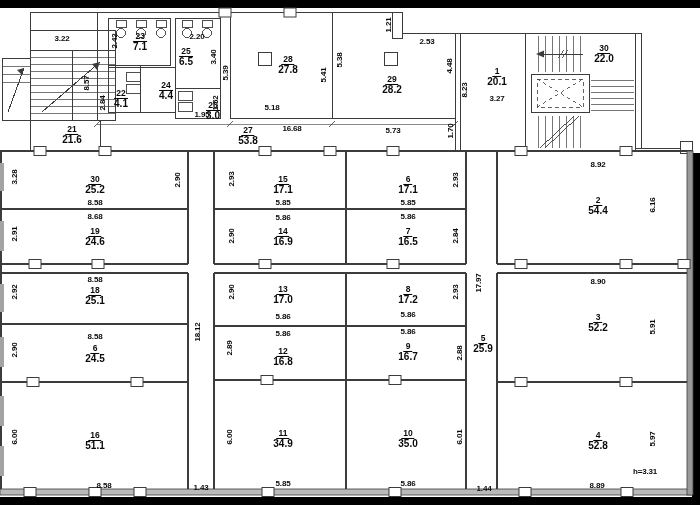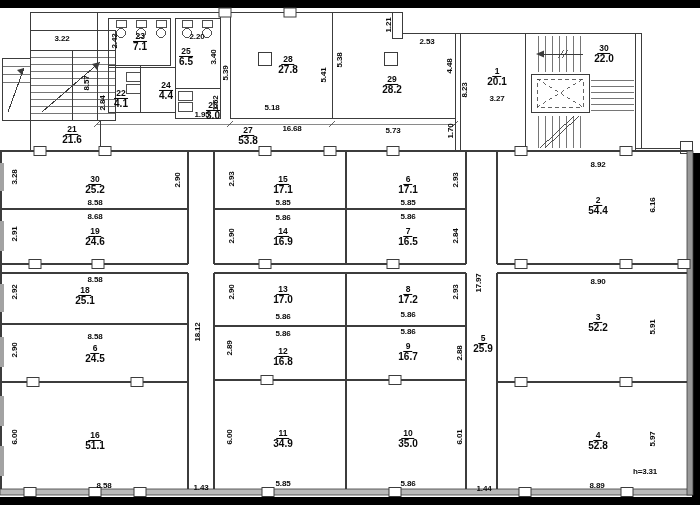--- a/index.html
+++ b/index.html
@@ -174,21 +174,21 @@
       <div class="room-label" style="left: 408px; top: 292px;"><div class="rn">8</div><div class="ra">17.2</div></div>
       <div class="room-label" style="left: 408px; top: 349px;"><div class="rn">9</div><div class="ra">16.7</div></div>
       <div class="room-label" style="left: 408px; top: 436px;"><div class="rn">10</div><div class="ra">35.0</div></div>
       <div class="room-label" style="left: 283px; top: 436px;"><div class="rn">11</div><div class="ra">34.9</div></div>
       <div class="room-label" style="left: 283px; top: 354px;"><div class="rn">12</div><div class="ra">16.8</div></div>
       <div class="room-label" style="left: 283px; top: 292px;"><div class="rn">13</div><div class="ra">17.0</div></div>
       <div class="room-label" style="left: 283px; top: 234px;"><div class="rn">14</div><div class="ra">16.9</div></div>
       <div class="room-label" style="left: 283px; top: 182px;"><div class="rn">15</div><div class="ra">17.1</div></div>
       <div class="room-label" style="left: 95px; top: 438px;"><div class="rn">16</div><div class="ra">51.1</div></div>
       <div class="room-label" style="left: 95px; top: 351px;"><div class="rn">6</div><div class="ra">24.5</div></div>
-      <div class="room-label" style="left: 85px; top: 293px;"><div class="rn">18</div><div class="ra">25.1</div></div>
+      <div class="room-label" style="left: 95px; top: 293px;"><div class="rn">18</div><div class="ra">25.1</div></div>
       <div class="room-label" style="left: 95px; top: 234px;"><div class="rn">19</div><div class="ra">24.6</div></div>
       <div class="room-label" style="left: 95px; top: 182px;"><div class="rn">30</div><div class="ra">25.2</div></div>
       <div class="room-label" style="left: 72px; top: 132px;"><div class="rn">21</div><div class="ra">21.6</div></div>
       <div class="room-label" style="left: 121px; top: 96px;"><div class="rn">22</div><div class="ra">4.1</div></div>
       <div class="room-label" style="left: 140px; top: 39px; text-align: right;"><div class="rn">23</div><div class="ra">7.1</div></div>
       <div class="room-label" style="left: 166px; top: 88px;"><div class="rn">24</div><div class="ra">4.4</div></div>
       <div class="room-label" style="left: 186px; top: 54px;"><div class="rn">25</div><div class="ra">6.5</div></div>
       <div class="room-label" style="left: 213px; top: 100px; margin-top: 8px;"><div class="rn">26</div><div class="ra">3.0</div></div>
       <div class="room-label" style="left: 248px; top: 133px;"><div class="rn">27</div><div class="ra">53.8</div></div>
       <div class="room-label" style="left: 288px; top: 62px;"><div class="rn">28</div><div class="ra">27.8</div></div>

